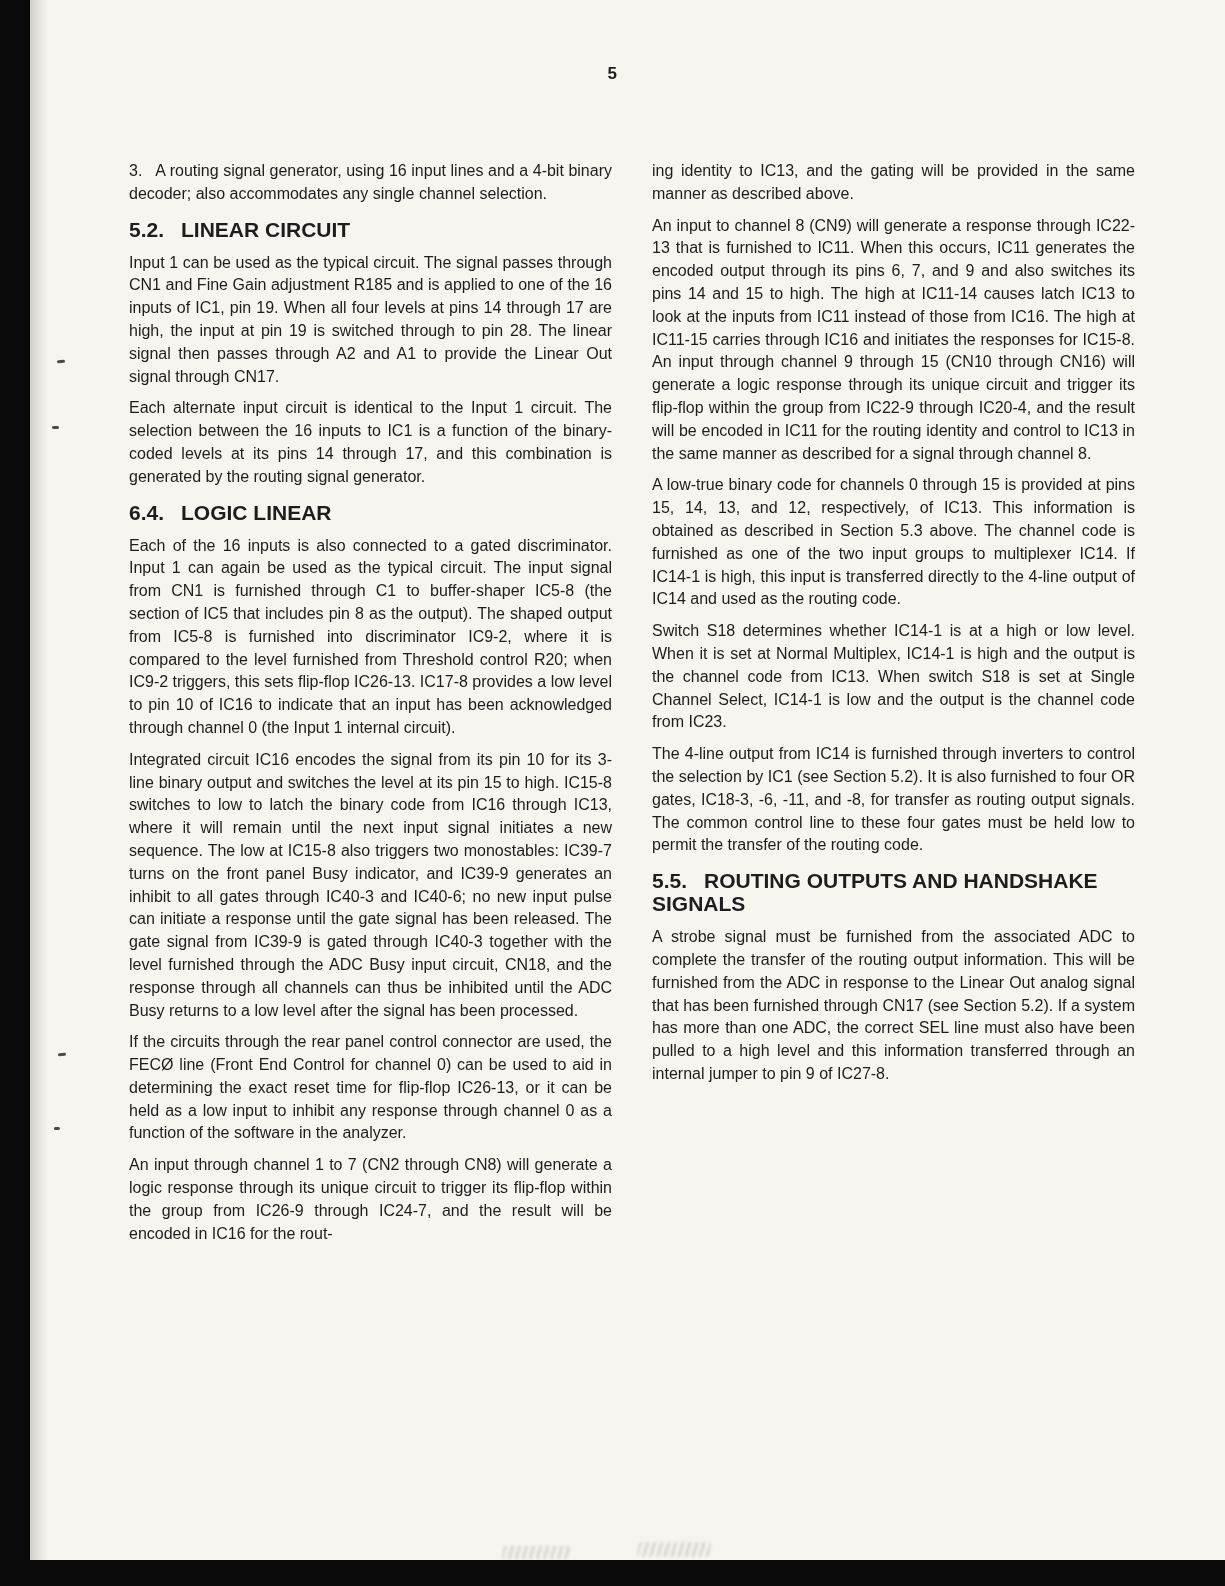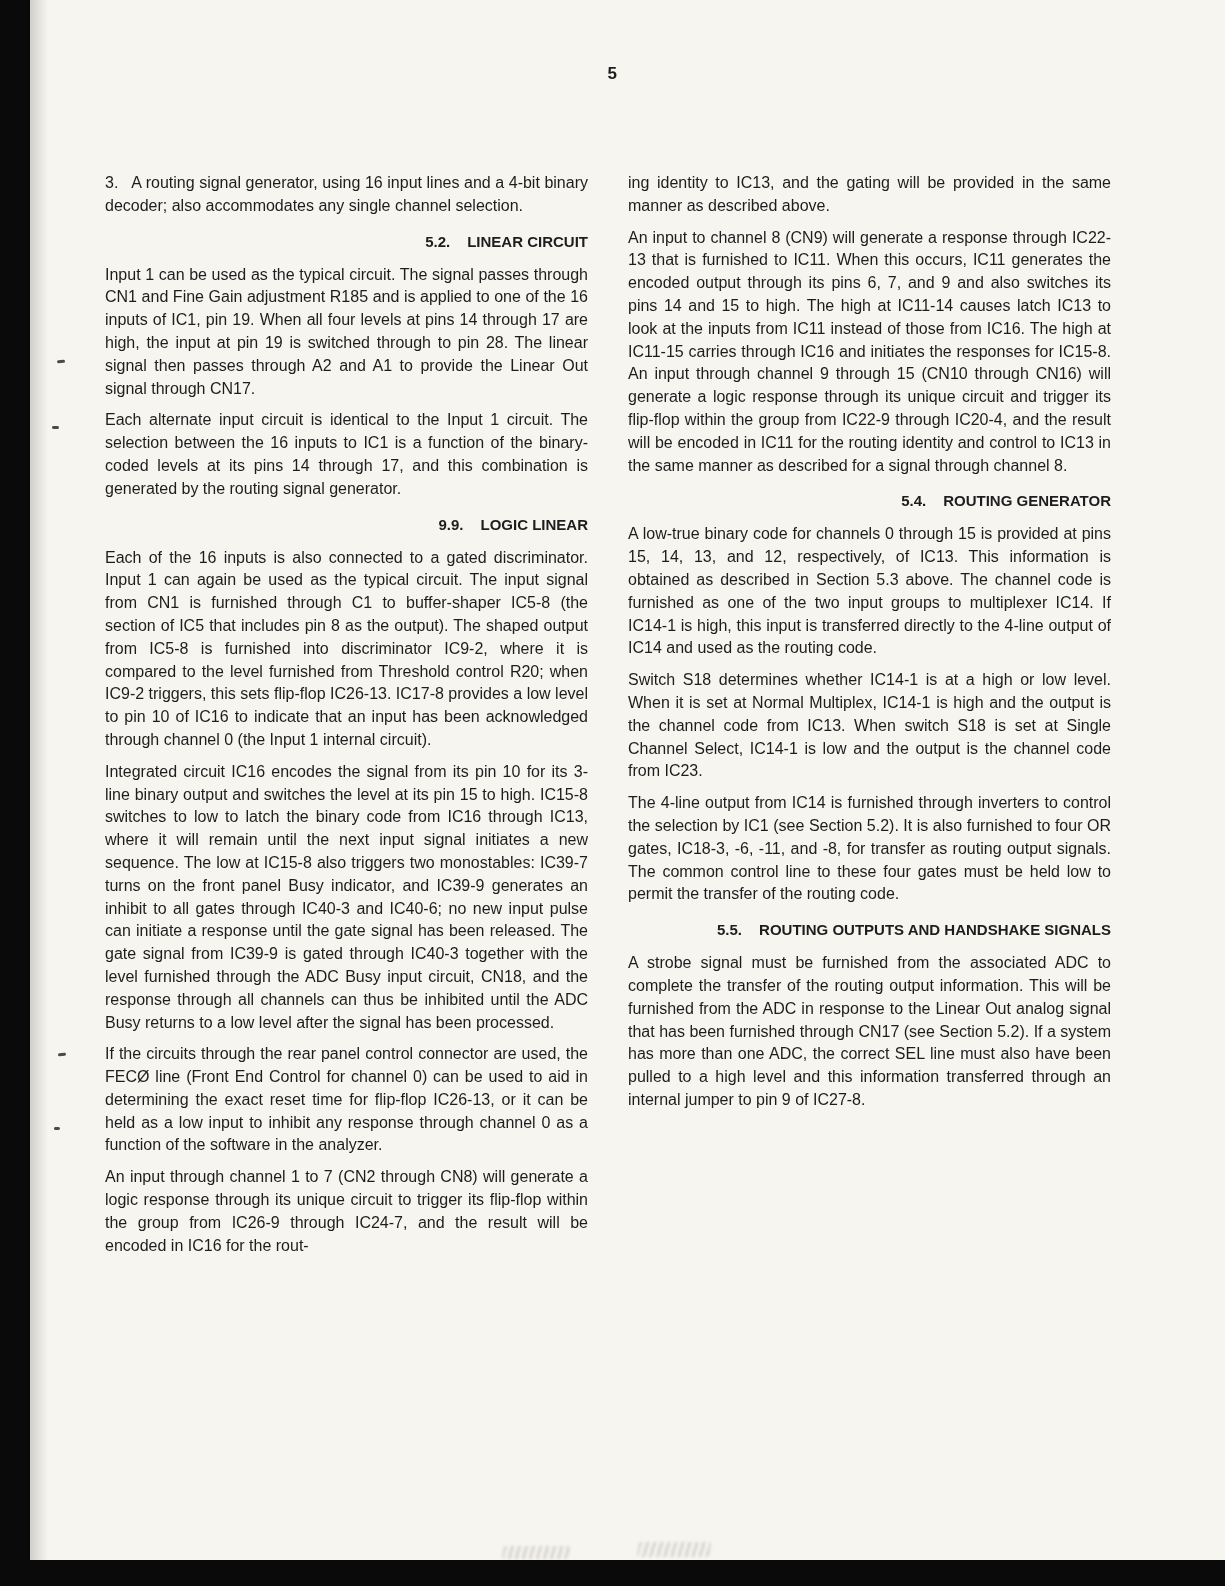--- a/index.html
+++ b/index.html
@@ -27,34 +27,35 @@
     position: absolute; left: 0; bottom: 0;
     width: 1225px; height: 26px;
     background: #0a0a0a;
   }
   .page-number {
     position: absolute; top: 64px; left: 0;
     width: 1225px; text-align: center;
     font-size: 17px; font-weight: bold; letter-spacing: 0.5px;
   }
   .col {
-    position: absolute; top: 172px;
+    position: absolute; top: 160px;
     width: 483px;
     font-size: 16px;
     line-height: 22.8px;
     text-align: justify;
+    margin-left: 24px;
   }
   .col-left  { left: 105px; }
   .col-right { left: 628px; }
   .para, .li { margin: 0 0 9px 0; }
   .li .num { margin-right: 13px; }
   .heading {
     font-weight: bold;
-    font-size: 15px;
-    text-align: right;
+    font-size: 21px;
+    text-align: left;
     margin: 12px 0 11px 0;
     line-height: 23px;
   }
   .heading .hnum { margin-right: 17px; }
   
   .mark {
     position: absolute;
     width: 8px; height: 3px;
     background: #4a4a46;
     border-radius: 2px;
@@ -85,33 +86,32 @@
   <div class="page-number">5</div>
 
   <div class="col col-left">
     <p class="li"><span class="num">3.</span><span>A routing signal generator, using 16 input lines and a 4-bit binary decoder; also accommodates any single channel selection.</span></p>
 
     <h2 class="heading"><span class="hnum">5.2.</span><span>LINEAR CIRCUIT</span></h2>
 
     <p class="para">Input 1 can be used as the typical circuit. The signal passes through CN1 and Fine Gain adjustment R185 and is applied to one of the 16 inputs of IC1, pin 19. When all four levels at pins 14 through 17 are high, the input at pin 19 is switched through to pin 28. The linear signal then passes through A2 and A1 to provide the Linear Out signal through CN17.</p>
     <p class="para">Each alternate input circuit is identical to the Input 1 circuit. The selection between the 16 inputs to IC1 is a function of the binary-coded levels at its pins 14 through 17, and this combination is generated by the routing signal generator.</p>
 
-    <h2 class="heading"><span class="hnum">9.9.</span><span>LOGIC LINEAR</span></h2>
+    <h2 class="heading"><span class="hnum">6.4.</span><span>LOGIC LINEAR</span></h2>
 
     <p class="para">Each of the 16 inputs is also connected to a gated discriminator. Input 1 can again be used as the typical circuit. The input signal from CN1 is furnished through C1 to buffer-shaper IC5-8 (the section of IC5 that includes pin 8 as the output). The shaped output from IC5-8 is furnished into discriminator IC9-2, where it is compared to the level furnished from Threshold control R20; when IC9-2 triggers, this sets flip-flop IC26-13. IC17-8 provides a low level to pin 10 of IC16 to indicate that an input has been acknowledged through channel 0 (the Input 1 internal circuit).</p>
     <p class="para">Integrated circuit IC16 encodes the signal from its pin 10 for its 3-line binary output and switches the level at its pin 15 to high. IC15-8 switches to low to latch the binary code from IC16 through IC13, where it will remain until the next input signal initiates a new sequence. The low at IC15-8 also triggers two monostables: IC39-7 turns on the front panel Busy indicator, and IC39-9 generates an inhibit to all gates through IC40-3 and IC40-6; no new input pulse can initiate a response until the gate signal has been released. The gate signal from IC39-9 is gated through IC40-3 together with the level furnished through the ADC Busy input circuit, CN18, and the response through all channels can thus be inhibited until the ADC Busy returns to a low level after the signal has been processed.</p>
     <p class="para">If the circuits through the rear panel control connector are used, the FECØ line (Front End Control for channel 0) can be used to aid in determining the exact reset time for flip-flop IC26-13, or it can be held as a low input to inhibit any response through channel 0 as a function of the software in the analyzer.</p>
     <p class="para">An input through channel 1 to 7 (CN2 through CN8) will generate a logic response through its unique circuit to trigger its flip-flop within the group from IC26-9 through IC24-7, and the result will be encoded in IC16 for the rout-</p>
   </div>
 
   <div class="col col-right">
     <p class="para">ing identity to IC13, and the gating will be provided in the same manner as described above.</p>
     <p class="para">An input to channel 8 (CN9) will generate a response through IC22-13 that is furnished to IC11. When this occurs, IC11 generates the encoded output through its pins 6, 7, and 9 and also switches its pins 14 and 15 to high. The high at IC11-14 causes latch IC13 to look at the inputs from IC11 instead of those from IC16. The high at IC11-15 carries through IC16 and initiates the responses for IC15-8. An input through channel 9 through 15 (CN10 through CN16) will generate a logic response through its unique circuit and trigger its flip-flop within the group from IC22-9 through IC20-4, and the result will be encoded in IC11 for the routing identity and control to IC13 in the same manner as described for a signal through channel 8.</p>
 
-    <h2 class="heading"><span class="hnum">5.4.</span><span>ROUTING GENERATOR</span></h2>
 
     <p class="para">A low-true binary code for channels 0 through 15 is provided at pins 15, 14, 13, and 12, respectively, of IC13. This information is obtained as described in Section 5.3 above. The channel code is furnished as one of the two input groups to multiplexer IC14. If IC14-1 is high, this input is transferred directly to the 4-line output of IC14 and used as the routing code.</p>
     <p class="para">Switch S18 determines whether IC14-1 is at a high or low level. When it is set at Normal Multiplex, IC14-1 is high and the output is the channel code from IC13. When switch S18 is set at Single Channel Select, IC14-1 is low and the output is the channel code from IC23.</p>
     <p class="para">The 4-line output from IC14 is furnished through inverters to control the selection by IC1 (see Section 5.2). It is also furnished to four OR gates, IC18-3, -6, -11, and -8, for transfer as routing output signals. The common control line to these four gates must be held low to permit the transfer of the routing code.</p>
 
     <h2 class="heading"><span class="hnum">5.5.</span><span>ROUTING OUTPUTS AND HANDSHAKE SIGNALS</span></h2>
 
     <p class="para">A strobe signal must be furnished from the associated ADC to complete the transfer of the routing output information. This will be furnished from the ADC in response to the Linear Out analog signal that has been furnished through CN17 (see Section 5.2). If a system has more than one ADC, the correct SEL line must also have been pulled to a high level and this information transferred through an internal jumper to pin 9 of IC27-8.</p>
   </div>
 

